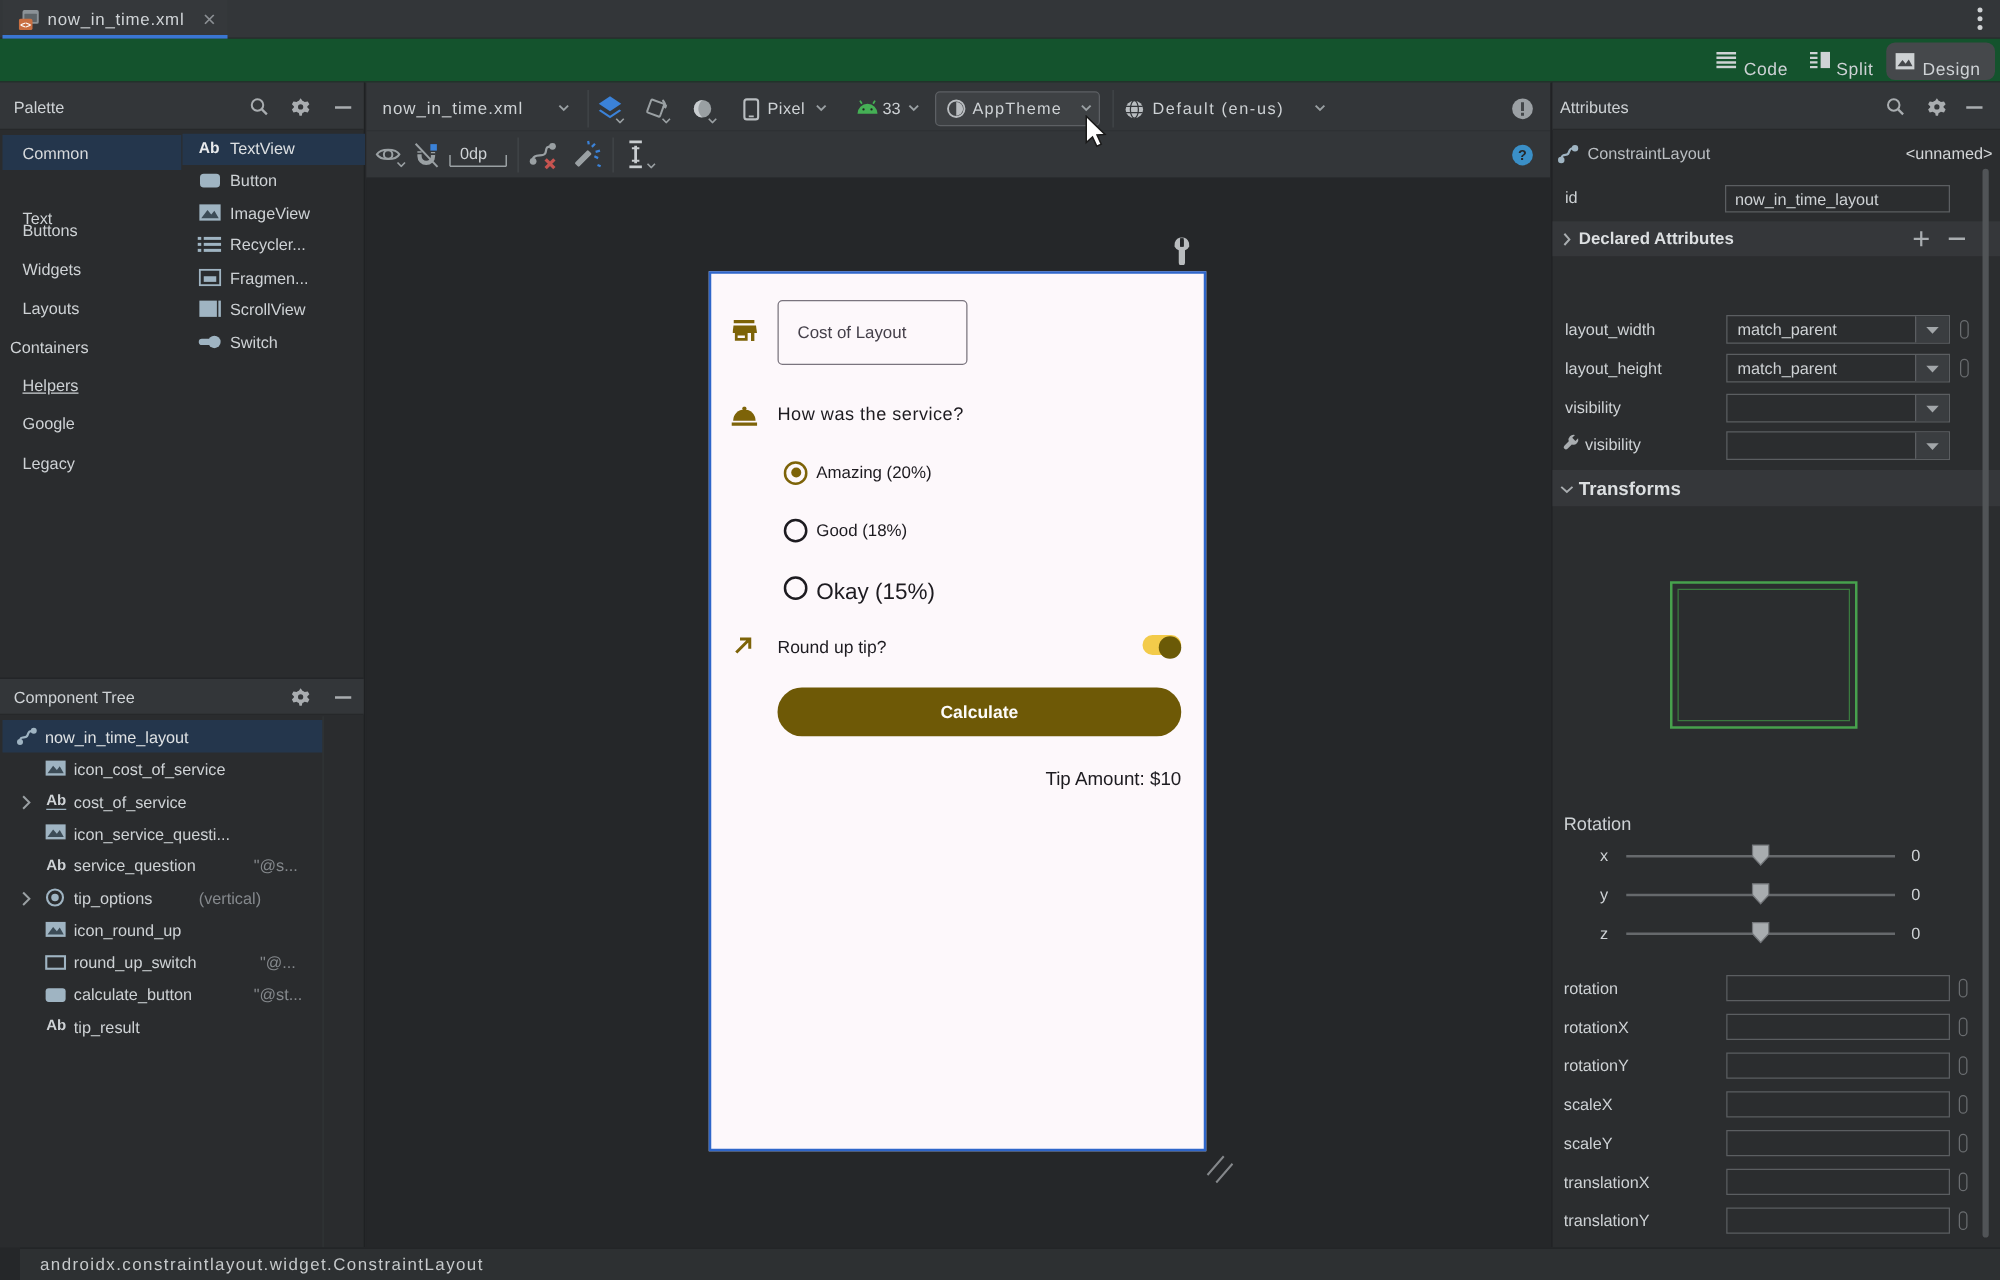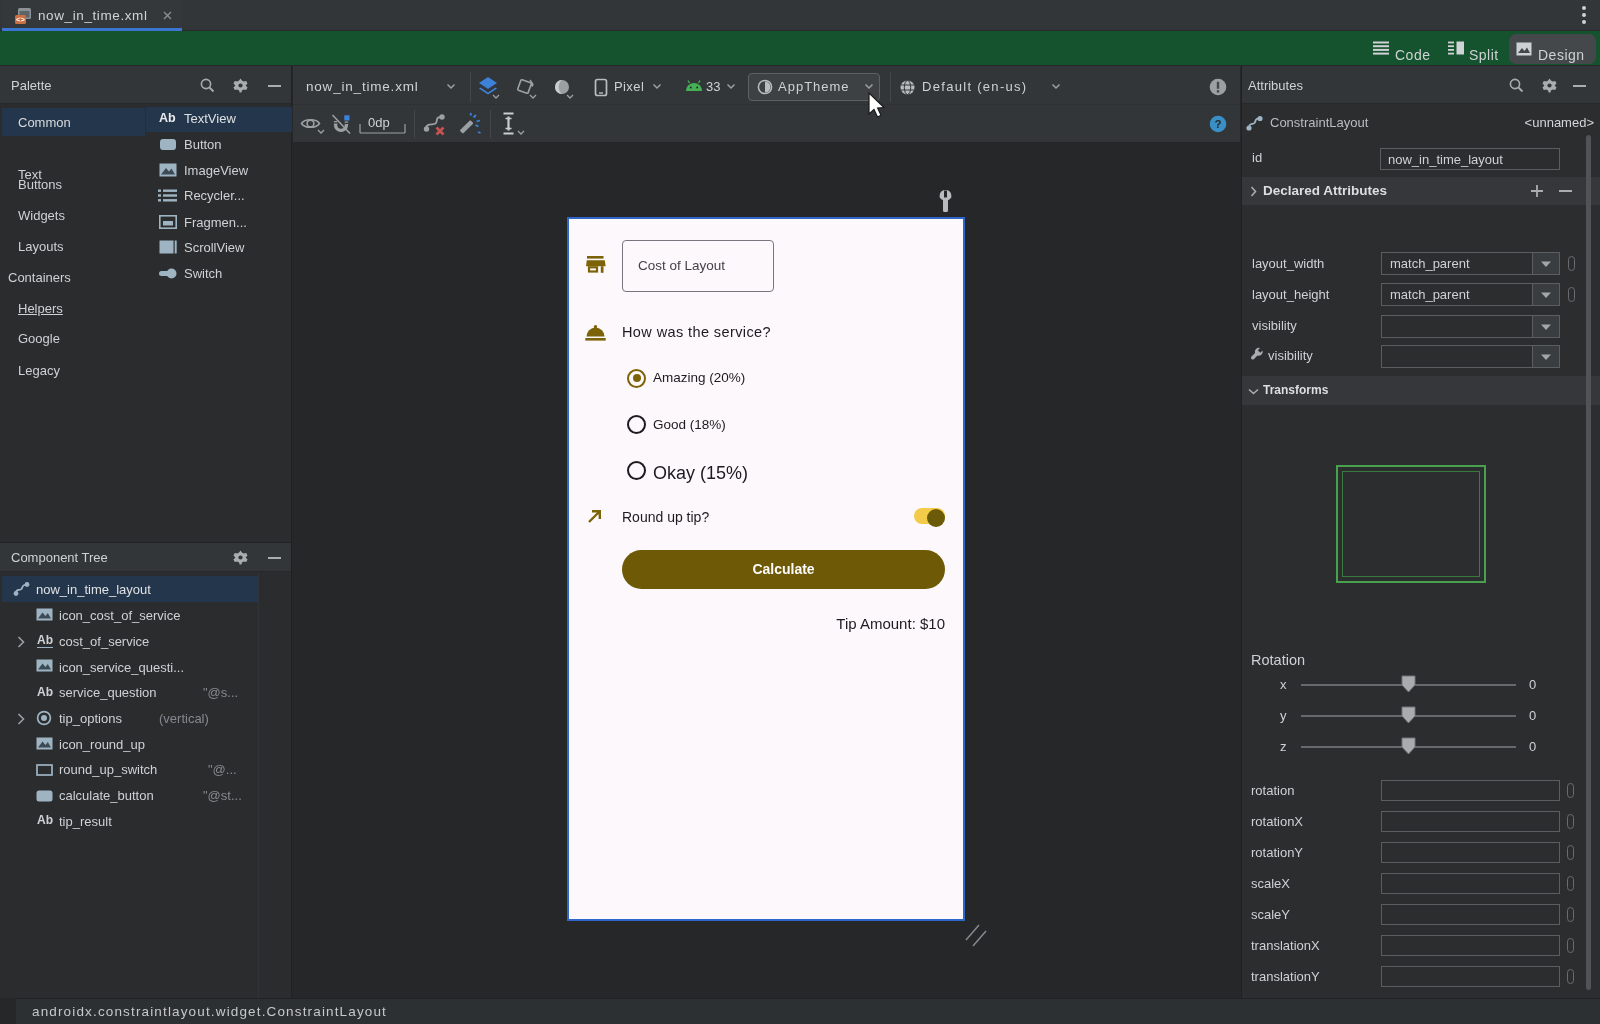--- a/index.html
+++ b/index.html
@@ -472,21 +472,21 @@
     <div class="abs" style="left:150px;top:0;width:27px;height:21px;background:#3a3d40;border-left:1px solid #5b5e61;"></div>
     <svg class="abs" style="left:158px;top:8px;" width="12" height="7" viewBox="0 0 12 7">
         <path d="M1 0.5 L6 6 L11 0.5 Z" fill="#a2a6a9"></path>
       </svg>
   </div>
 
   <div class="abs" style="left:0;top:310px;width:359px;height:29px;background:#35373a;">
     <svg class="abs" style="left:6px;top:12px;" width="11" height="7" viewBox="0 0 11 7">
         <path d="M1 1.5 L5.5 5.5 L10 1.5" fill="none" stroke="#a9adb0" stroke-width="1.6"></path>
       </svg>
-    <span class="abs txt bold" style="left:21px;top:7px;font-size:12px;">Transforms</span>
+    <span class="abs txt bold" style="left:21px;top:7px;font-size:15px;">Transforms</span>
   </div>
 
   <div class="abs" style="left:94px;top:399px;width:150px;height:118px;border:2px solid #47a14d;"></div>
   <div class="abs" style="left:100px;top:405px;width:138px;height:106px;border:1px solid #3a7a3f;"></div>
 
   <span class="abs txt" style="left:9px;top:586px;font-size:14.5px;">Rotation</span>
 
   <span class="abs txt" style="left:38px;top:611px;">x</span>
   <div class="abs" style="left:59px;top:618px;width:215px;height:2px;background:#66696c;"></div>
   <svg class="abs" style="left:159px;top:609px;" width="15" height="18" viewBox="0 0 15 18">

